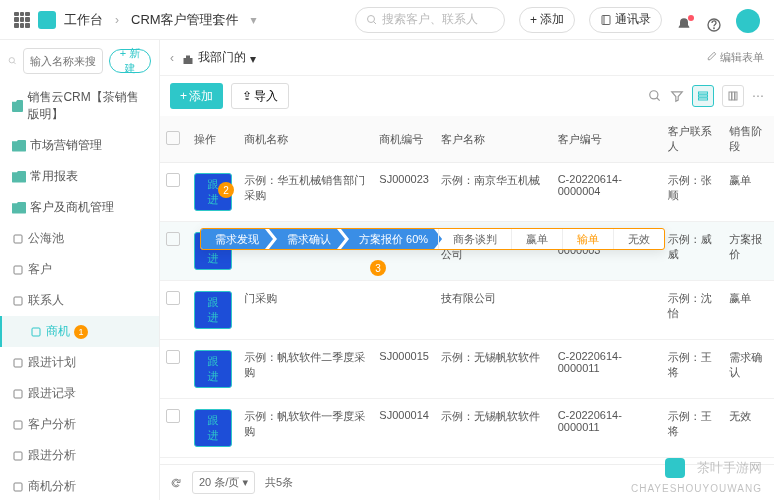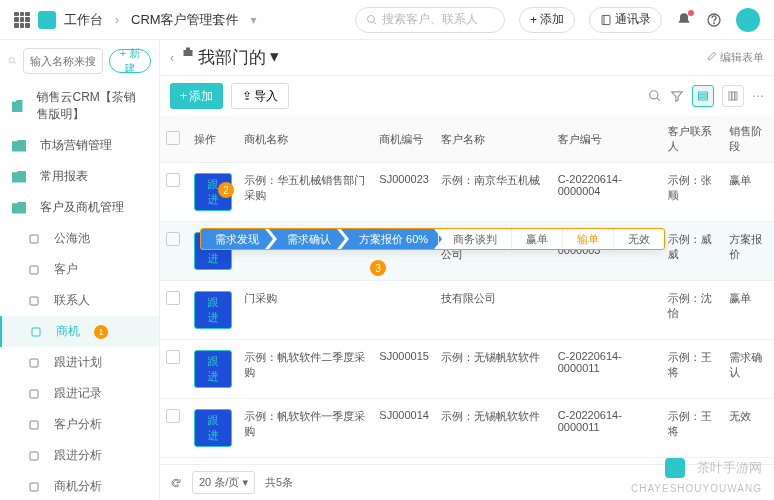--- a/index.html
+++ b/index.html
@@ -5,45 +5,45 @@
 * { margin: 0; padding: 0; box-sizing: border-box; }
 body { font-family: -apple-system, "PingFang SC", "Microsoft YaHei", sans-serif; font-size: 12px; color: #333; background: #fff; width: 774px; height: 500px; overflow: hidden; }
 
 
 .header { height: 40px; border-bottom: 1px solid #eee; display: flex; align-items: center; padding: 0 14px; gap: 8px; }
 .apps-icon { width: 16px; height: 16px; display: grid; grid-template-columns: repeat(3,1fr); gap: 1px; }
 .apps-icon span { background: #666; border-radius: 1px; }
 .logo-sq { width: 18px; height: 18px; background: #2ec7c9; border-radius: 3px; }
 .bc { font-size: 13px; color: #333; }
 .bc-sep { color: #aaa; margin: 0 4px; }
-.header-right { margin-left: auto; display: flex; align-items: center; gap: 14px; }
+.header-right { margin-left: auto; display: flex; align-items: flex-end; gap: 14px; }
 .search-box { width: 150px; height: 26px; border: 1px solid #ddd; border-radius: 13px; display: flex; align-items: center; padding: 0 10px; color: #bbb; gap: 4px; }
 .add-btn { height: 26px; border: 1px solid #ddd; border-radius: 13px; padding: 0 10px; display: flex; align-items: center; gap: 3px; font-size: 12px; }
 .hdr-icon { color: #666; position: relative; }
 .red-dot { position: absolute; top: -2px; right: -2px; width: 6px; height: 6px; background: #f56; border-radius: 50%; }
 .avatar { width: 24px; height: 24px; background: #2ec7c9; border-radius: 50%; }
 
 
 .layout { display: flex; height: 460px; }
 .sidebar { width: 160px; border-right: 1px solid #eee; display: flex; flex-direction: column; overflow-y: auto; }
 .sb-search { padding: 8px; display: flex; gap: 6px; align-items: center; }
 .sb-search input { flex: 1; height: 26px; border: 1px solid #ddd; border-radius: 4px; padding: 0 6px; font-size: 11px; width: 80px; }
 .new-btn { height: 24px; border: 1px solid #2ec7c9; color: #2ec7c9; border-radius: 12px; padding: 0 8px; font-size: 11px; background: #fff; display: flex; align-items: center; }
-.sb-item { padding: 7px 12px; display: flex; align-items: center; gap: 14px; color: #555; font-size: 12px; cursor: pointer; }
-.sb-item.child { padding-left: 28px; color: #666; }
+.sb-item { padding: 7px 12px; display: flex; align-items: center; gap: 4px; color: #555; font-size: 12px; cursor: pointer; }
+.sb-item.child { padding-left: 12px; color: #666; }
 .sb-item.active { background: #f0f7f7; border-left: 2px solid #2ec7c9; color: #2ec7c9; padding-left: 28px; }
 .sb-icon { width: 14px; height: 12px; display: inline-block; }
 .folder { background: linear-gradient(#5ba,#5ba); border-radius: 1px; clip-path: polygon(0 15%, 35% 15%, 45% 0, 100% 0, 100% 100%, 0 100%); }
 .badge-n { width: 14px; height: 14px; border-radius: 50%; background: #ff9800; color: #fff; font-size: 9px; display: inline-flex; align-items: center; justify-content: center; }
 
 
 .main { flex: 1; display: flex; flex-direction: column; position: relative; overflow: hidden; }
 .toolbar1 { height: 36px; display: flex; align-items: center; padding: 0 10px; gap: 8px; border-bottom: 1px solid #f0f0f0; }
 .collapse-btn { color: #999; cursor: pointer; }
-.dept-sel { display: flex; align-items: flex-start; gap: 4px; font-size: 17px; }
+.dept-sel { display: flex; align-items: flex-end; gap: 4px; font-size: 12px; }
 .edit-form { margin-left: auto; color: #888; font-size: 11px; }
 .toolbar2 { height: 40px; display: flex; align-items: center; padding: 0 10px; gap: 8px; }
 .btn-add { background: #2ec7c9; color: #fff; border: none; height: 26px; padding: 0 10px; border-radius: 3px; font-size: 12px; display: flex; align-items: center; gap: 2px; }
 .btn-import { border: 1px solid #ddd; background: #fff; height: 26px; padding: 0 10px; border-radius: 3px; font-size: 12px; display: flex; align-items: center; gap: 2px; }
 .tb-right { margin-left: auto; display: flex; gap: 8px; color: #999; align-items: center; }
 .tb-right .sq { width: 22px; height: 22px; border: 1px solid #ddd; border-radius: 3px; display: flex; align-items: center; justify-content: center; }
 .tb-right .sq.active { border-color: #2ec7c9; background: #e8f6f6; color: #2ec7c9; }
 
 
 .table-wrap { flex: 1; overflow: auto; }

